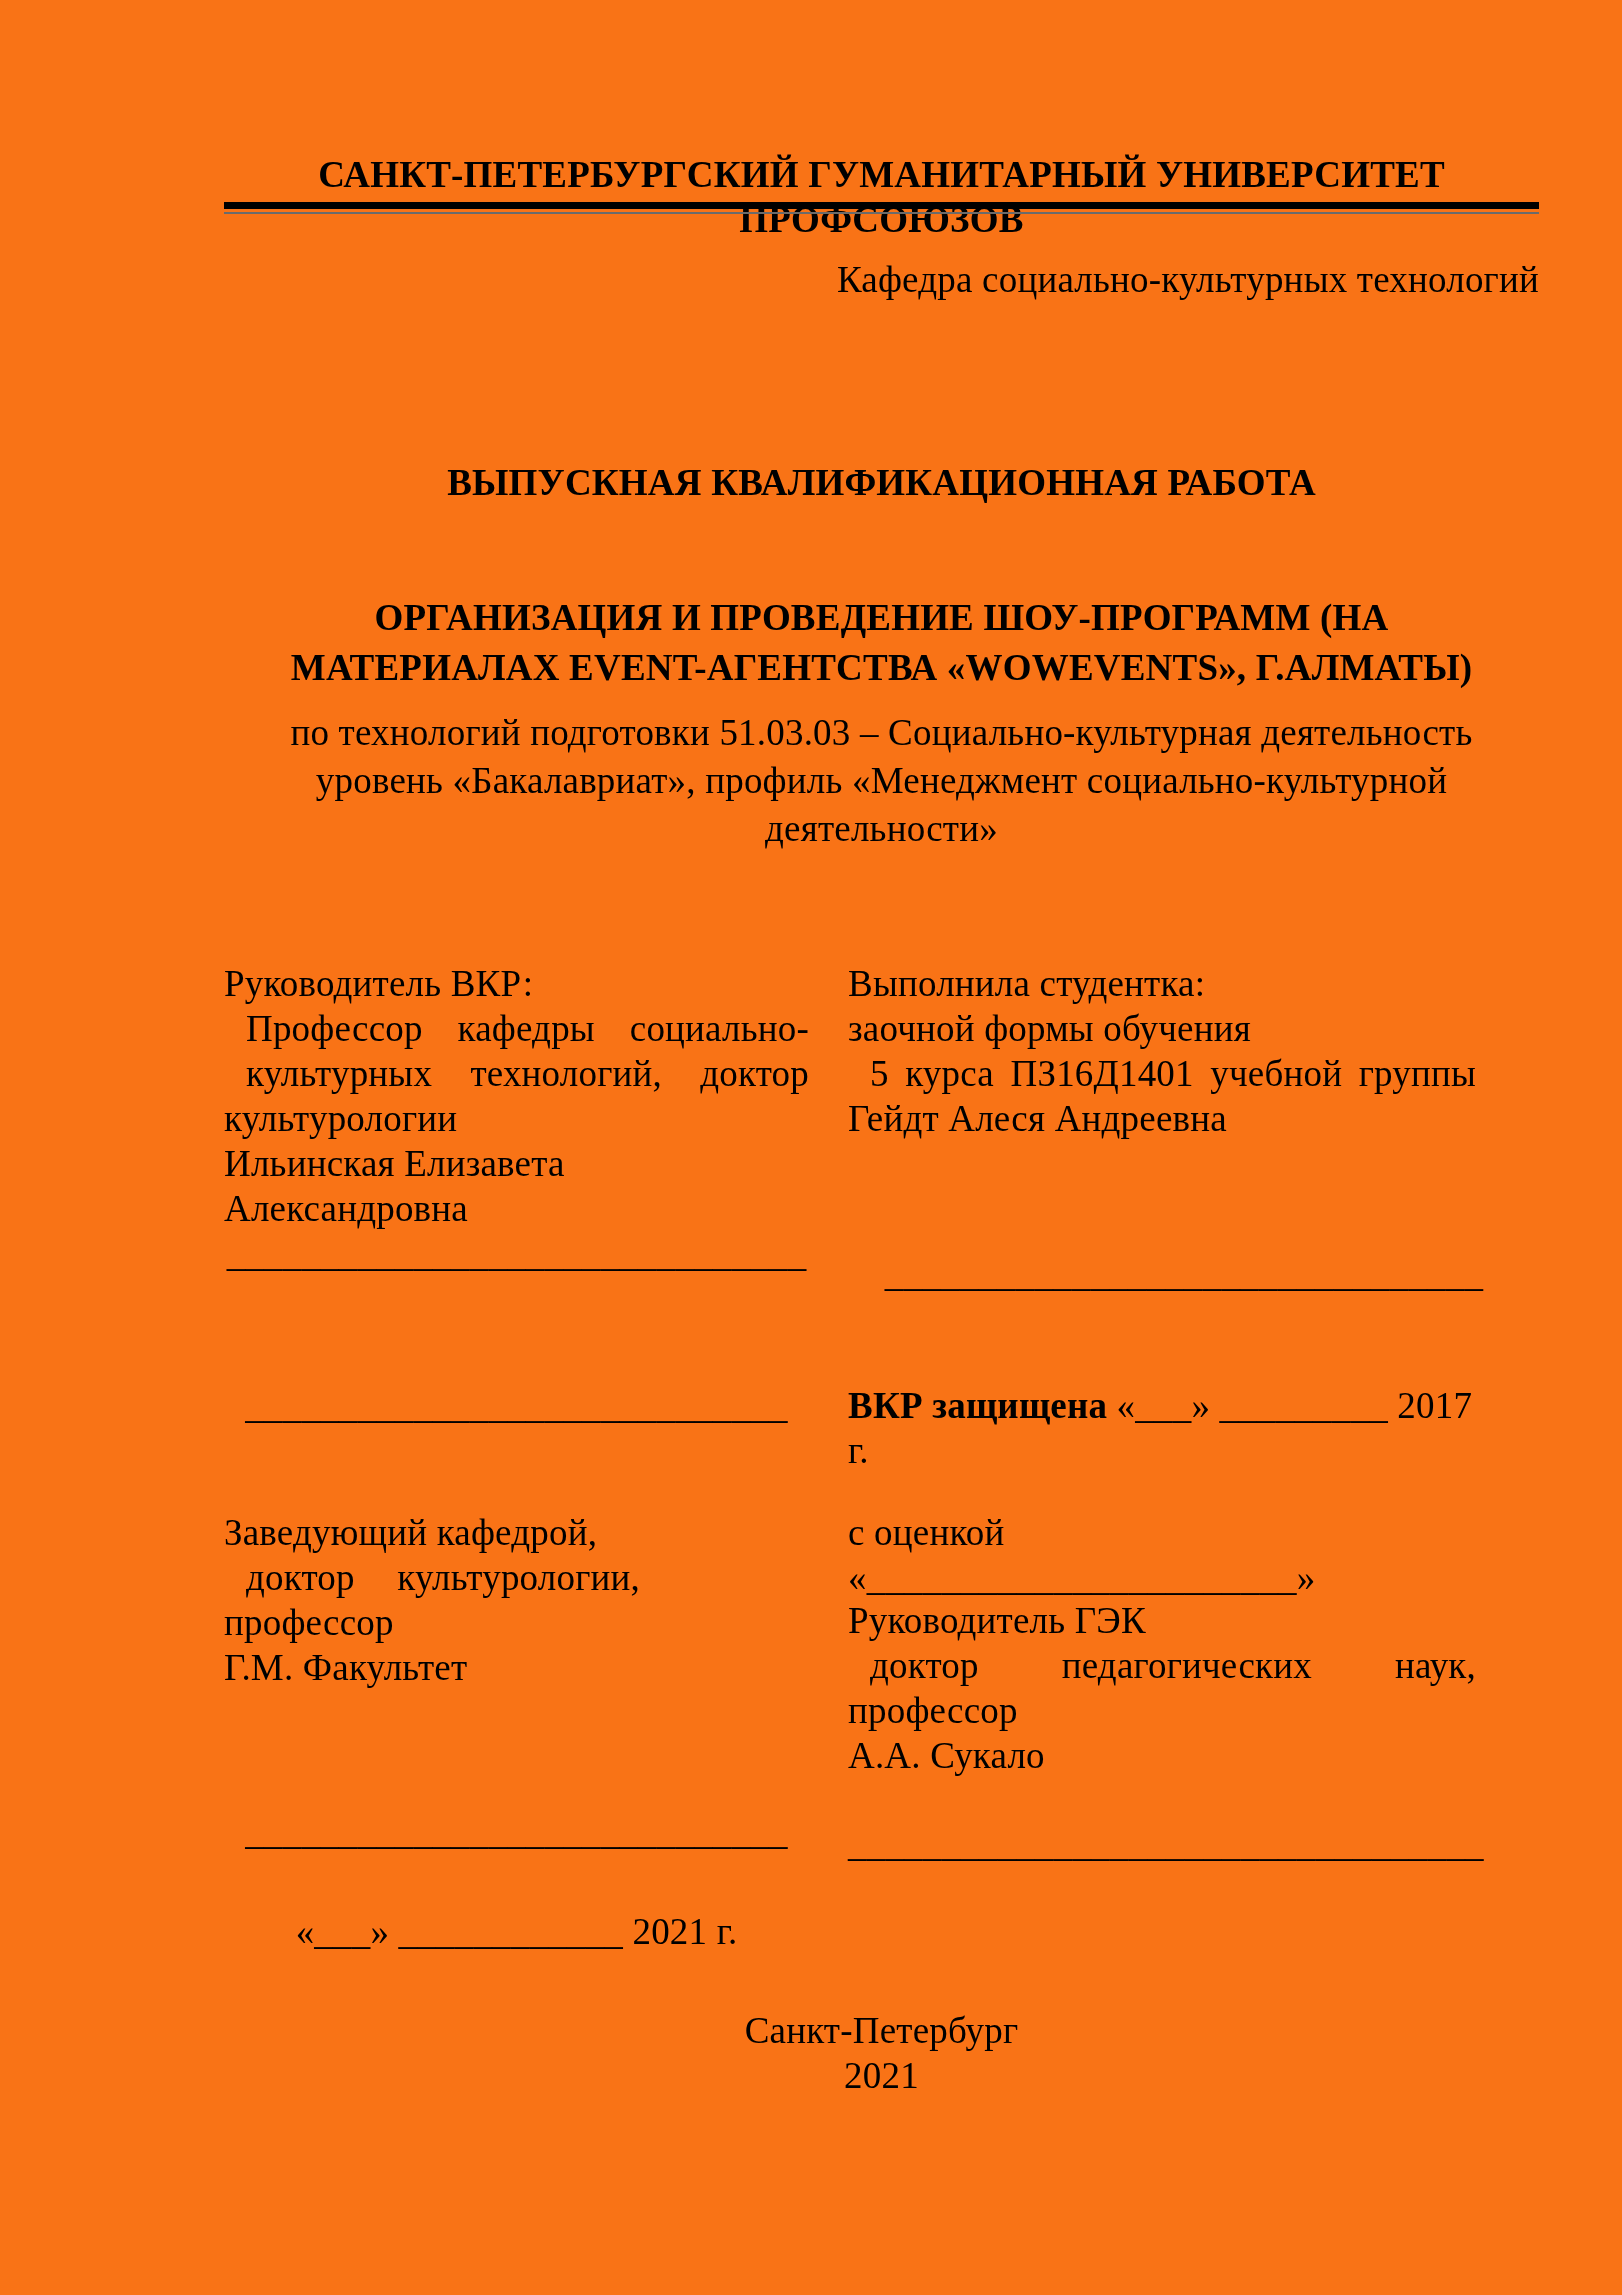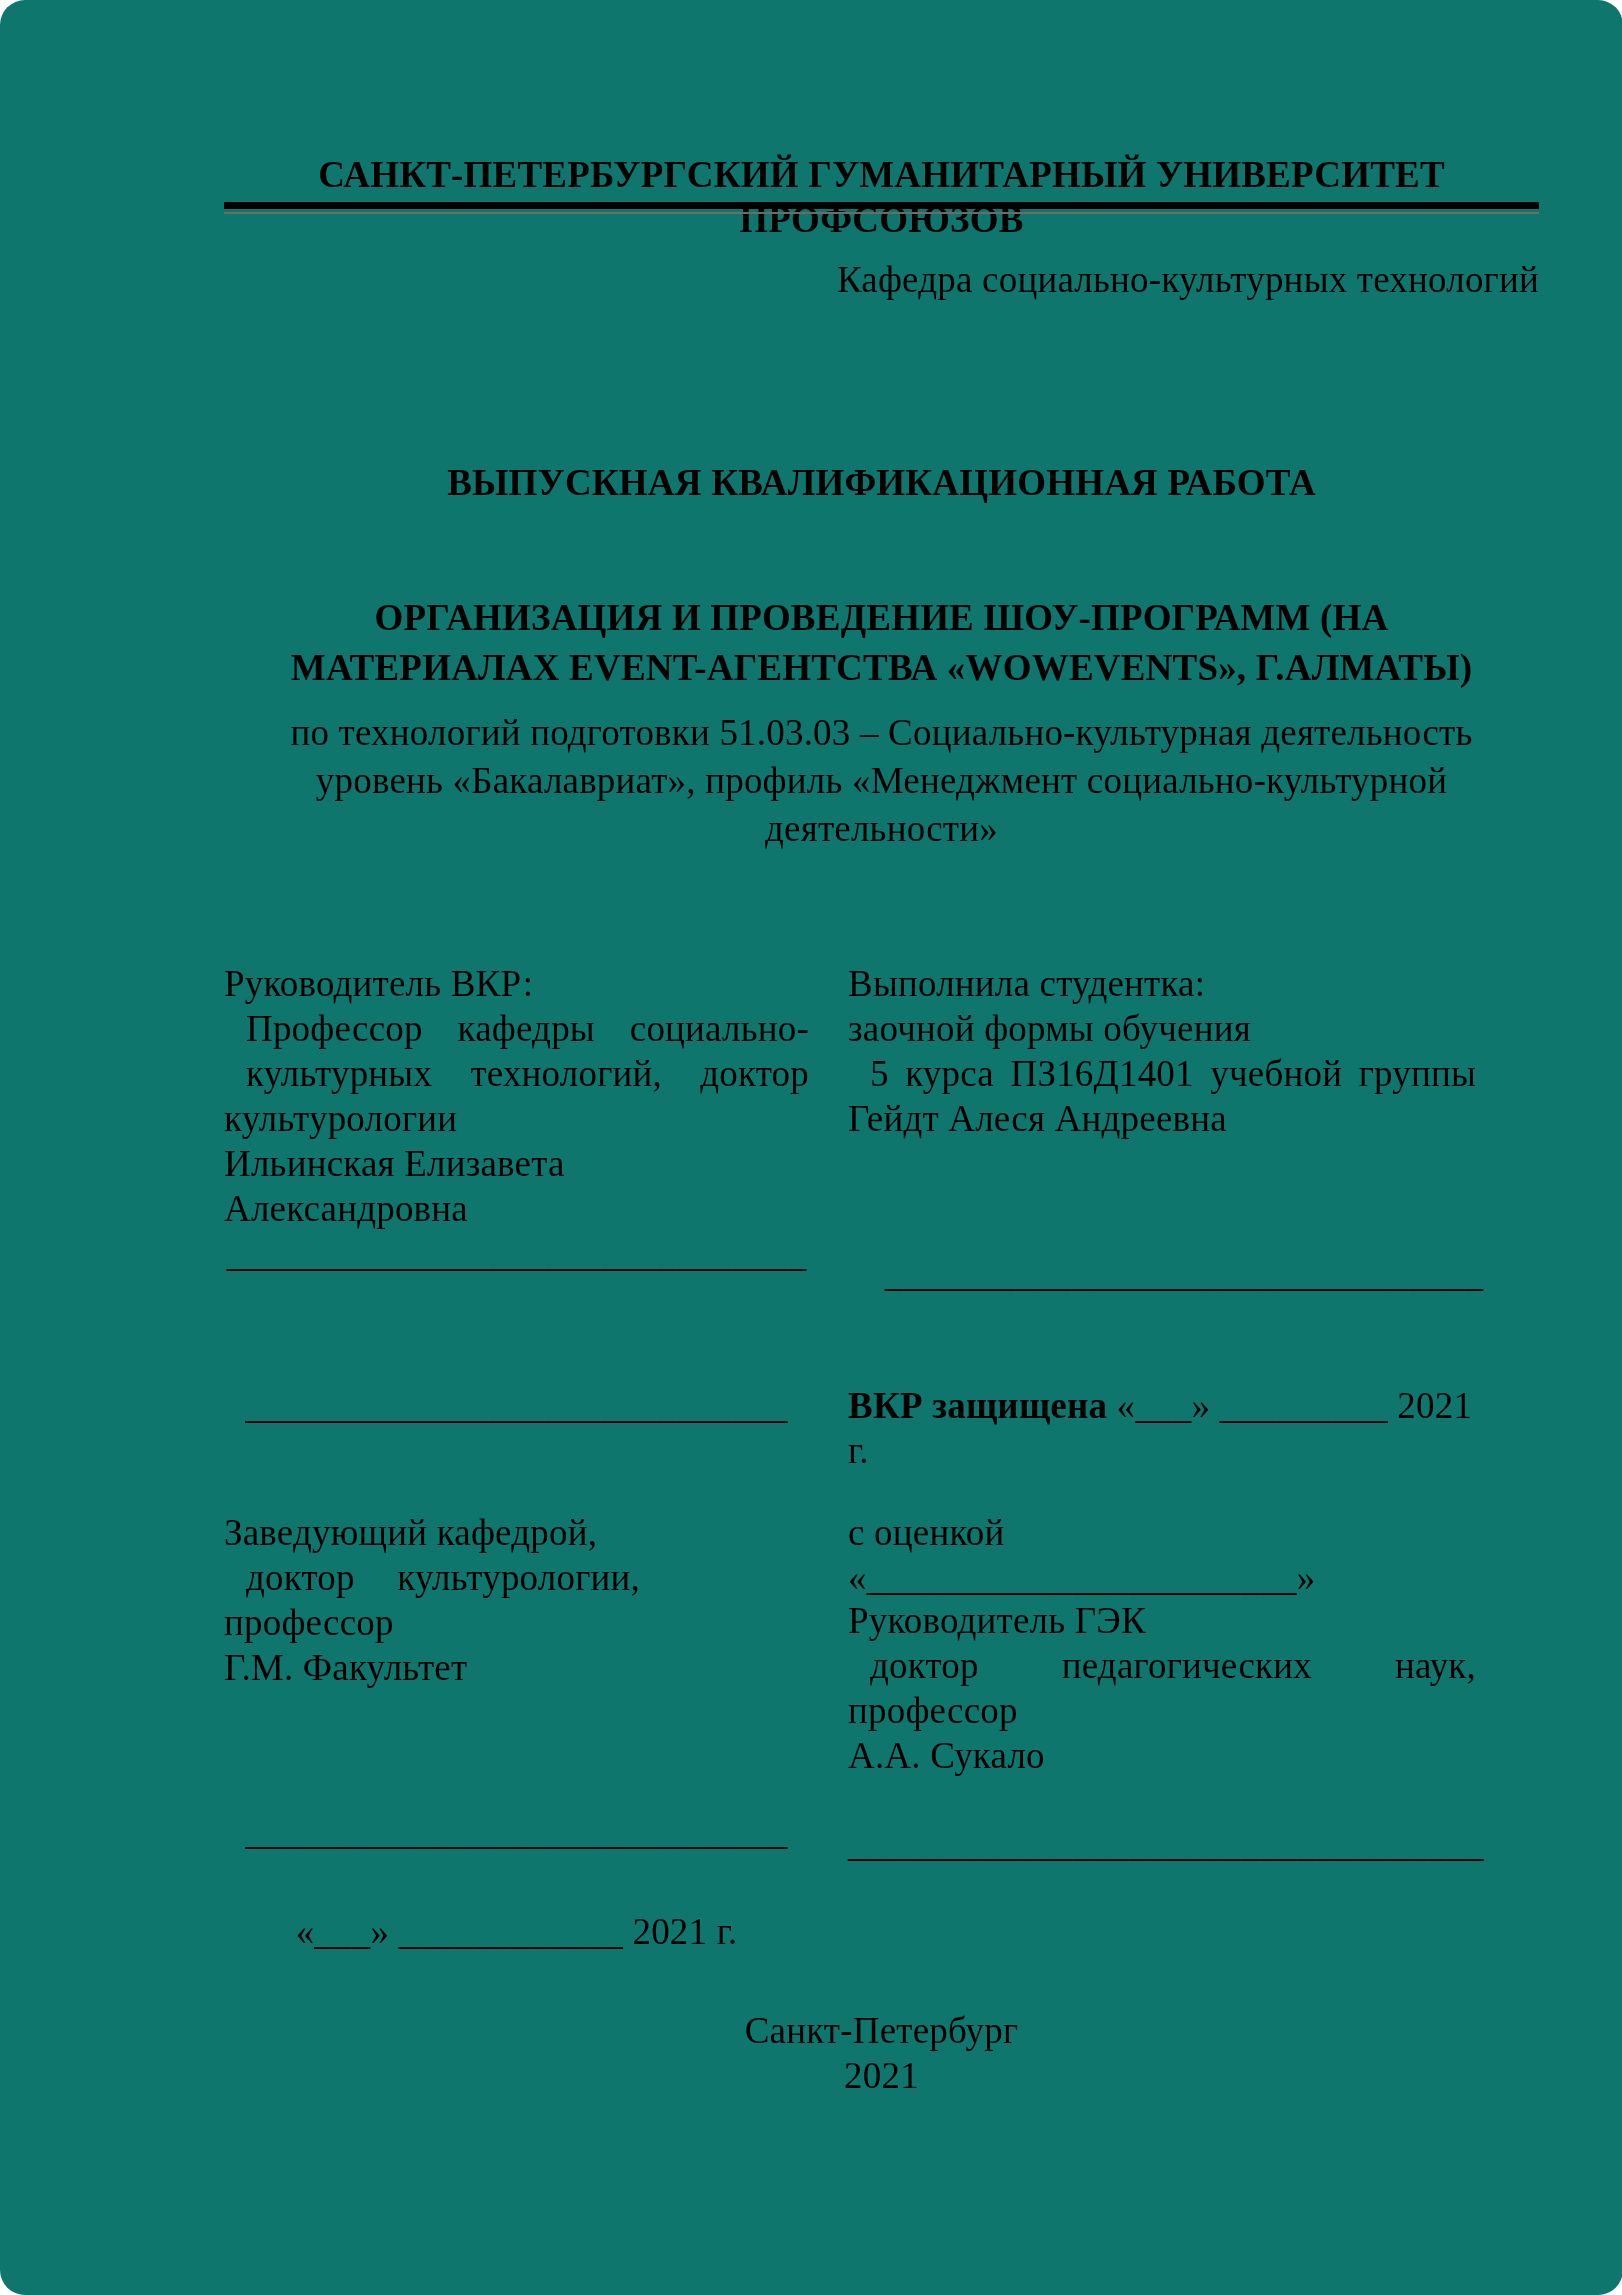--- a/index.html
+++ b/index.html
@@ -4,21 +4,21 @@
 <style>
   html, body { margin: 0; padding: 0; }
   body {
     width: 1623px; height: 2295px;
     background: #ffffff;
     color: #000000;
     font-family: "Liberation Serif", "DejaVu Serif", serif;
     position: relative;
     overflow: hidden;
   }
-  .page { position: absolute; inset: 0; background: #0f766e; border-radius: 25px; }
+  .page { position: absolute; inset: 0; background: #f97316; }
   .content {
     position: absolute; left: 224px; top: 0;
     width: 1315px; height: 100%;
   }
   .b {
     position: absolute;
     font-size: 37px;
     line-height: 45px;
     letter-spacing: 0.2px;
     white-space: normal;
@@ -73,21 +73,21 @@
     <div class="b" style="left:624px; top:961px; width:628px">
       <div>Выполнила студентка:</div>
       <div>заочной формы обучения</div>
       <div class="just">5 курса ПЗ16Д1401 учебной группы</div>
       <div>Гейдт Алеся Андреевна</div>
     </div>
     <div class="b sig" style="left:624px; top:1251px; width:628px; padding-left:22px">________________________________</div>
 
     <div class="b sig" style="left:0; top:1383px; width:585px">_____________________________</div>
     <div class="b" style="left:624px; top:1383px; width:628px">
-      <div><span class="bold">ВКР защищена</span><span> «___» _________ 2021</span></div>
+      <div><span class="bold">ВКР защищена</span><span> «___» _________ 2017</span></div>
       <div>г.</div>
     </div>
 
     <div class="b" style="left:0; top:1510px; width:416px">
       <div>Заведующий кафедрой,</div>
       <div class="just">доктор культурологии,</div>
       <div>профессор</div>
       <div>Г.М. Факультет</div>
     </div>
 

